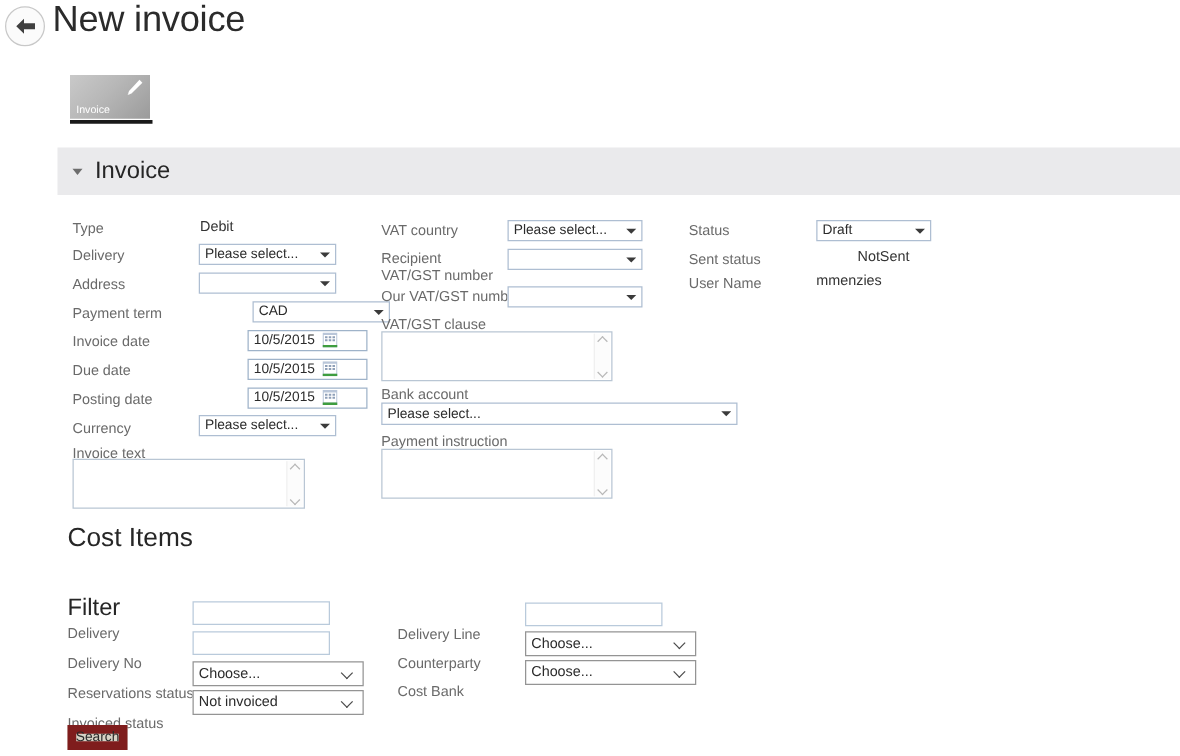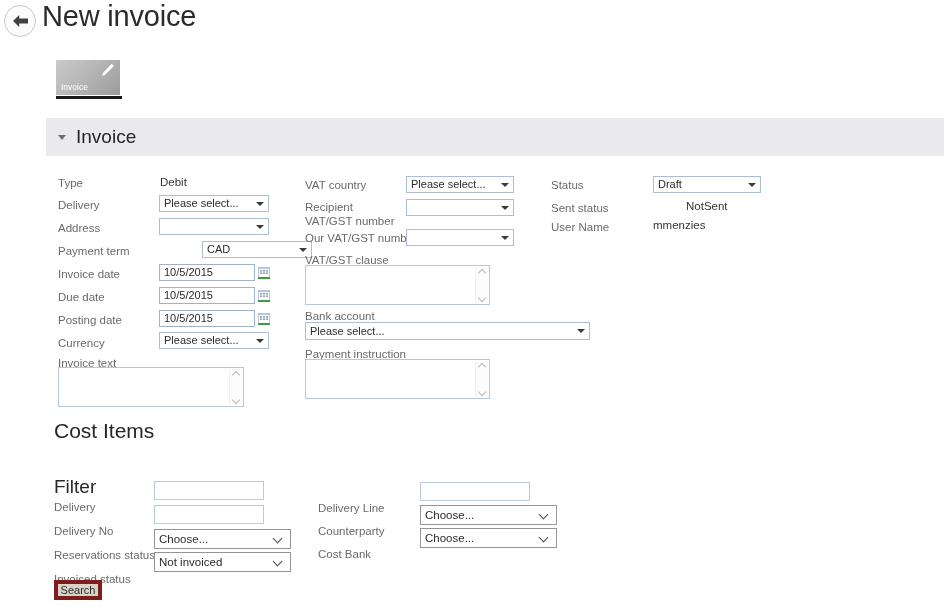--- a/index.html
+++ b/index.html
@@ -139,20 +139,21 @@
     position: absolute;
     height: 17px;
     background: #ffffff;
     border: 1px solid #9fb3c9;
     box-sizing: border-box;
     font-size: 11px;
     color: #2b2b2b;
     line-height: 15px;
     padding-left: 4px;
     white-space: nowrap;
+    margin-left: 39px;
   }
   .cal-icon {
     position: absolute;
     width: 12px; height: 12px;
     cursor: pointer;
   }
   .tarea {
     position: absolute;
     background: #ffffff;
     border: 1px solid #b9c6d4;
@@ -249,21 +250,21 @@
     width: 6px; height: 6px;
     border-right: 1.6px solid #4a4a4a;
     border-bottom: 1.6px solid #4a4a4a;
     transform: rotate(45deg);
   }
   .search-btn {
     position: absolute;
     left: 54px; top: 580px;
     width: 48px; height: 20px;
     background: #d7d3c6;
-    border: 4px solid #7f1d1d;
+    border: 7px solid #7f1d1d;
     box-sizing: border-box;
     font-size: 11px;
     color: #2b2b2b;
     display: flex;
     align-items: center;
     justify-content: center;
     cursor: pointer;
   }
 </style>
 </head>
@@ -419,21 +420,21 @@
 
 <div class="lbl" style="left:305px; top:347px;">Payment instruction</div>
 <div class="tarea" style="left:305px; top:359px; width:185px; height:40px;">
   <div class="sbar">
     <span class="chev"></span>
     <span class="chev down"></span>
   </div>
 </div>
 
 <div class="lbl" style="left:551px; top:178px;">Status</div>
-<div class="ddl" style="left:653px; top:176px; width:108px;">
+<div class="ddl" style="left:653px; top:176px; width:92px;">
   <span>Draft</span>
   <span class="arrow"></span>
 </div>
 
 <div class="lbl" style="left:551px; top:201px;">Sent status</div>
 <div class="val" style="left:686px; top:199px;"><span>NotSent</span></div>
 
 <div class="lbl" style="left:551px; top:220px;">User Name</div>
 <div class="val" style="left:653px; top:218px;">mmenzies</div>
 

